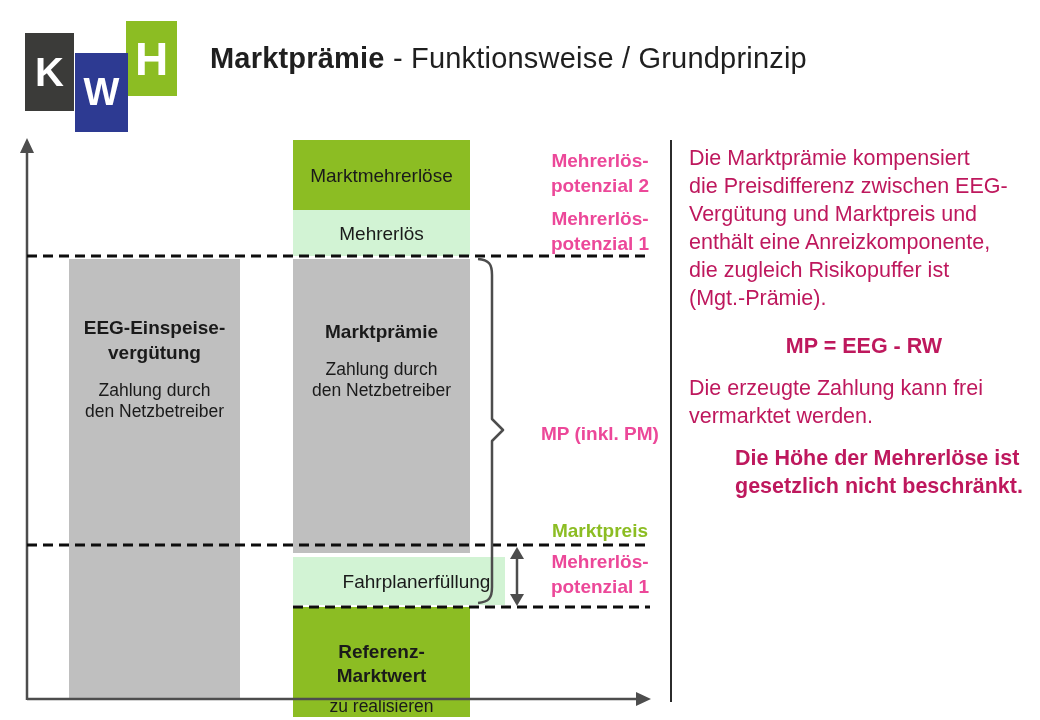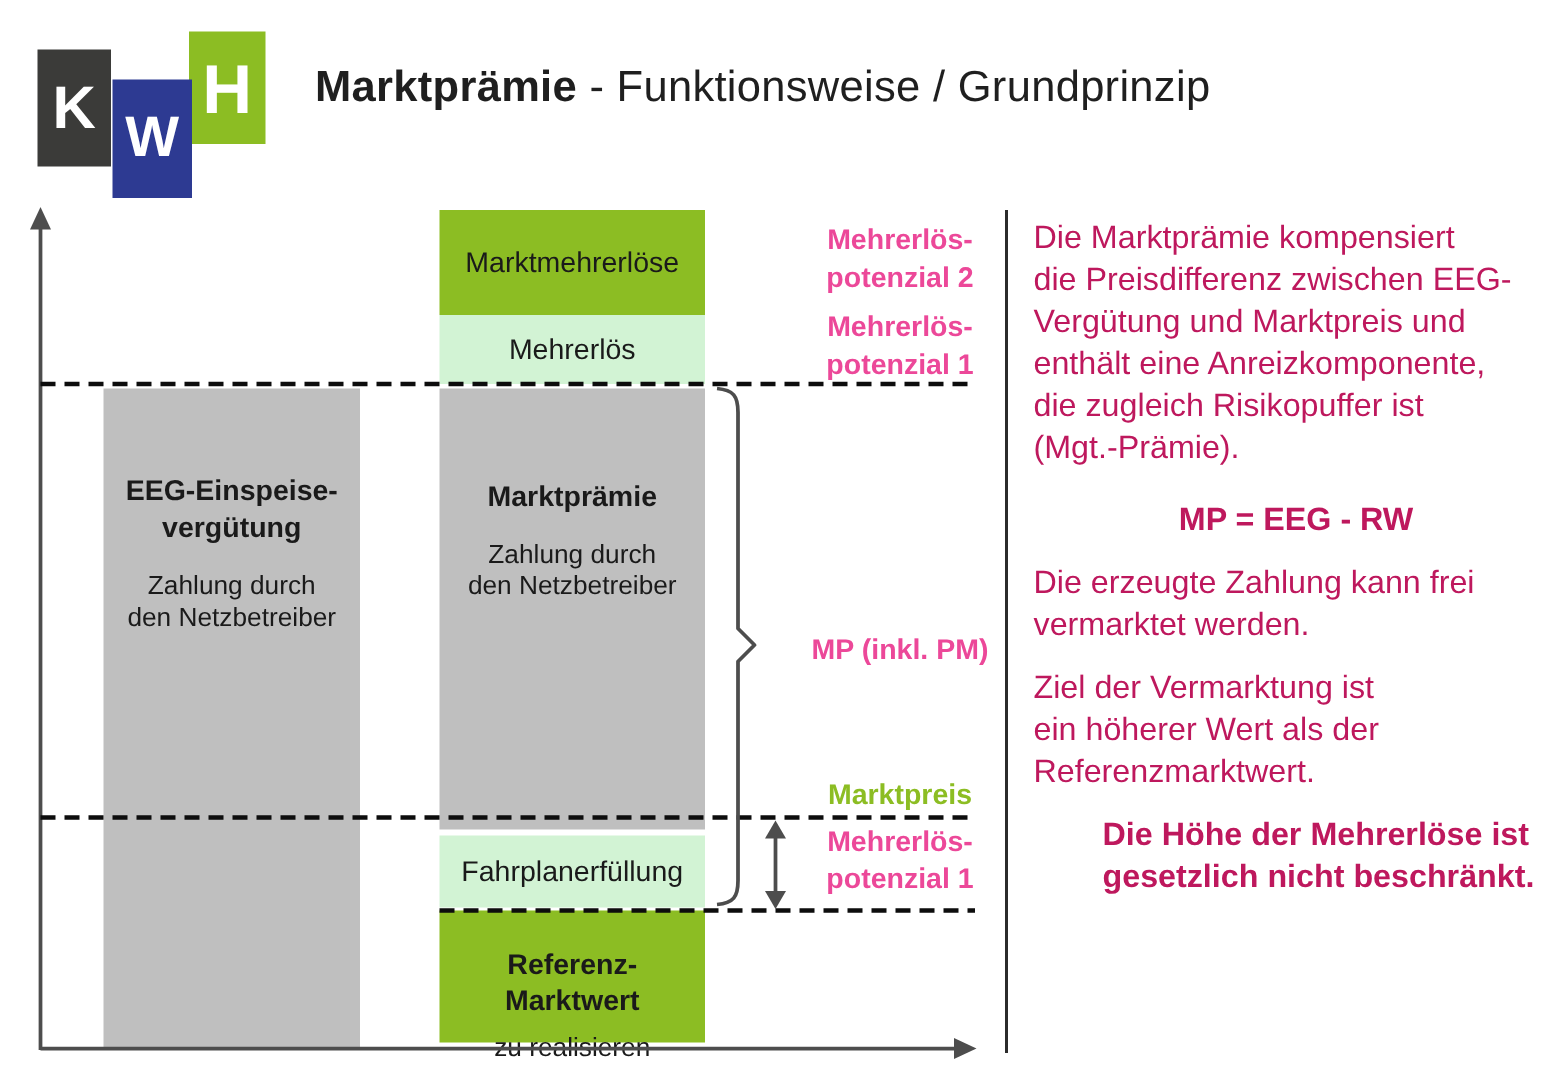--- a/index.html
+++ b/index.html
@@ -19,22 +19,22 @@
   .page-title .tb{font-weight:bold;}
   
   .block{position:absolute;display:flex;flex-direction:column;align-items:center;
     text-align:center;white-space:pre-line;}
   .bar-left{left:69px;top:259px;width:171px;height:439px;background:#BFBFBF;}
   .bar-mid-gray{left:293px;top:259px;width:177px;height:294px;background:#BFBFBF;}
   .blk-green{background:#8CBD23;}
   .blk-lgreen{background:#D2F3D4;}
   .blk-a{left:293px;top:140px;width:177px;height:70px;justify-content:center;}
   .blk-b{left:293px;top:210px;width:177px;height:46px;justify-content:center;}
-  .blk-d{left:293px;top:557px;width:177px;height:48px;justify-content:center;}
-  .blk-e{left:293px;top:607px;width:177px;height:88px;padding-top:25px;box-sizing:border-box;}
+  .blk-d{left:293px;top:557px;width:177px;height:48px;justify-content:center;padding-left:35px;}
+  .blk-e{left:293px;top:607px;width:177px;height:110px;padding-top:25px;box-sizing:border-box;justify-content:flex-end;}
   .bar-title{font-weight:bold;font-size:19px;line-height:25px;white-space:pre-line;}
   .bar-sub{font-size:17.5px;line-height:21px;white-space:pre-line;}
   .bar-left .bar-title{margin-top:56px;}
   .bar-mid-gray .bar-title{margin-top:60px;}
   .bar-left .bar-sub,.bar-mid-gray .bar-sub{margin-top:15px;}
   .blk-label{font-size:19px;line-height:23px;}
   .blk-e .bar-title{line-height:24px;}
   .blk-e .bar-sub{margin-top:8px;}
   
   .dlabel{position:absolute;left:527px;width:146px;text-align:center;font-weight:bold;
@@ -114,23 +114,20 @@
   <div class="abs sidebar">
     <p class="first">Die Marktprämie kompensiert
 die Preisdifferenz zwischen EEG-
 Vergütung und Marktpreis und
 enthält eine Anreizkomponente,
 die zugleich Risikopuffer ist
 (Mgt.-Prämie).</p>
     <p class="formula">MP = EEG - RW</p>
     <p>Die erzeugte Zahlung kann frei
 vermarktet werden.</p>
-    <p>Ziel der Vermarktung ist
-ein höherer Wert als der
-Referenzmarktwert.</p>
     <p class="bold">Die Höhe der Mehrerlöse ist
 gesetzlich nicht beschränkt.</p>
   </div>
 
   <svg class="overlay" width="1040" height="720" viewBox="0 0 1040 720">
 
     <line x1="27" y1="149" x2="27" y2="700" stroke="#4D4D4D" stroke-width="2.5"></line>
     <polygon points="27,138 20,153 34,153" fill="#4D4D4D"></polygon>
 
     <line x1="27" y1="699" x2="640" y2="699" stroke="#4D4D4D" stroke-width="2.5"></line>

